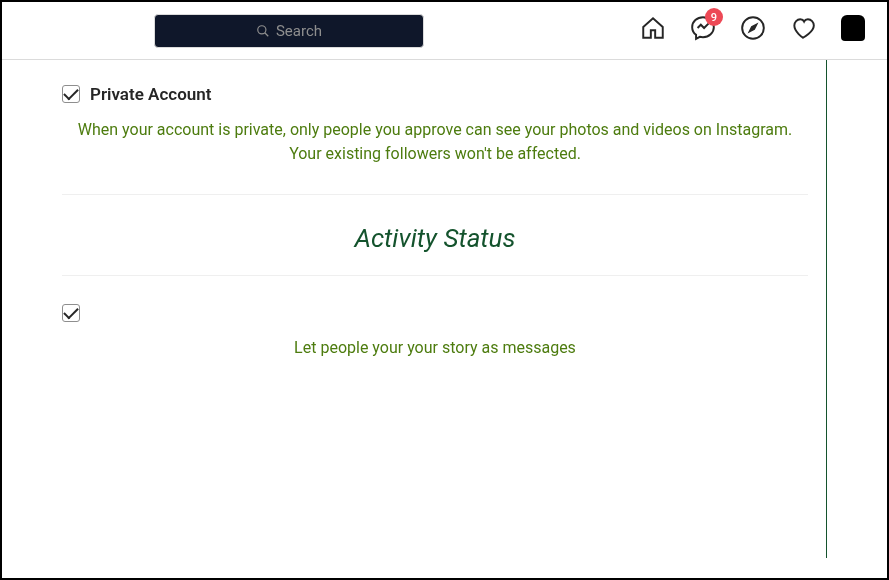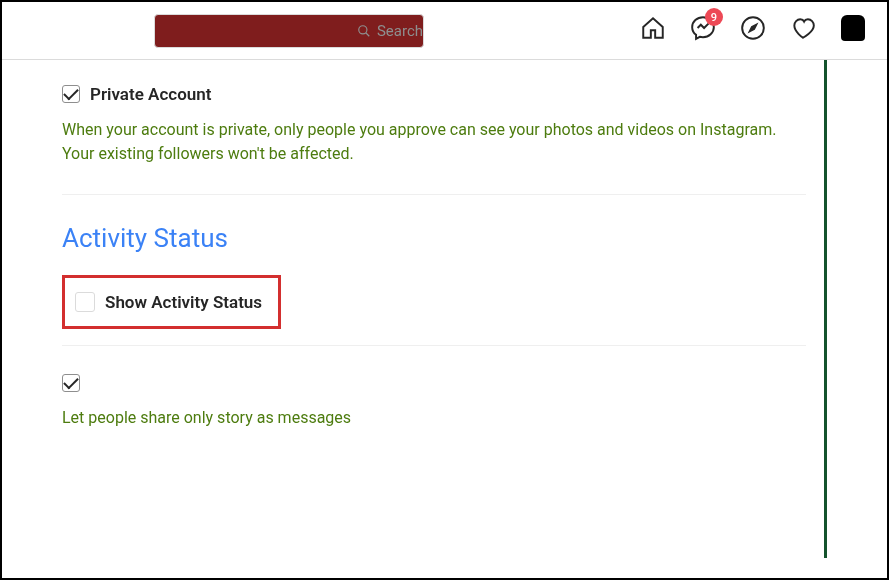--- a/index.html
+++ b/index.html
@@ -22,26 +22,26 @@
   position: relative;
 }
 .search-wrap {
   position: absolute;
   left: 152px;
   top: 12px;
 }
 .search {
   width: 270px;
   height: 34px;
-  background: #7f1d1d;
+  background: #0f172a;
   border: 1px solid #dbdbdb;
   border-radius: 4px;
   display: flex;
   align-items: center;
-  justify-content: flex-end;
+  justify-content: center;
   color: #8e8e8e;
   font-size: 15px;
 }
 .search svg { margin-right: 6px; }
 .nav-icons {
   position: absolute;
   right: 20px;
   top: 12px;
   display: flex;
   align-items: center;
@@ -77,24 +77,25 @@
   height: 26px;
   background: #000;
   border-radius: 6px 6px 4px 4px;
 }
 .content {
   padding: 0 60px 20px 60px;
   height: calc(100% - 58px);
   overflow-y: auto;
 }
 .scroll-wrap {
-  border-right: 3px solid #14532d;
+  border-right: 1px solid #14532d;
   padding-right: 18px;
   padding-top: 24px;
   min-height: 100%;
+  text-align: center;
 }
 .setting-row {
   display: flex;
   align-items: center;
   gap: 10px;
   margin-bottom: 14px;
 }
 .checkbox {
   width: 18px;
   height: 18px;
@@ -130,22 +131,23 @@
   margin-bottom: 28px;
 }
 .divider {
   border: none;
   border-top: 1px solid #efefef;
   margin: 0 0 28px 0;
 }
 .section-title {
   font-size: 26px;
   font-weight: 400;
-  color: #3b82f6;
+  color: #14532d;
   margin-bottom: 22px;
+  font-style: italic;
 }
 .highlight-box {
   border: 3px solid #d32f2f;
   padding: 14px 16px 14px 10px;
   display: inline-flex;
   align-items: center;
   gap: 10px;
   margin-bottom: 16px;
 }
 .content::-webkit-scrollbar { width: 14px; }
@@ -201,27 +203,23 @@
     <div class="setting-row">
       <div class="checkbox checked"></div>
       <span class="setting-label">Private Account</span>
     </div>
     <p class="setting-desc">When your account is private, only people you approve can see your photos and videos on Instagram. Your existing followers won't be affected.</p>
 
     <hr class="divider">
 
     <h2 class="section-title">Activity Status</h2>
 
-    <div class="highlight-box">
-      <div class="checkbox light"></div>
-      <span class="setting-label">Show Activity Status</span>
-    </div>
 
     <hr class="divider">
 
 
     <div class="setting-row">
       <div class="checkbox checked"></div>
     </div>
-    <p class="setting-desc">Let people share only story as messages</p>
+    <p class="setting-desc">Let people your your story as messages</p>
 
   </div>
 </div>
 
 </body></html>

